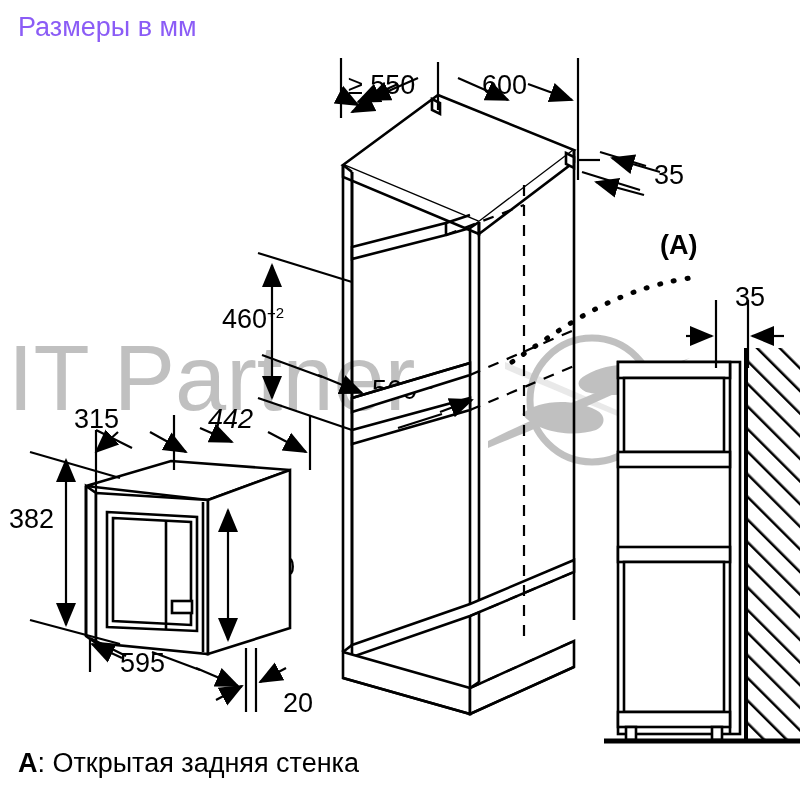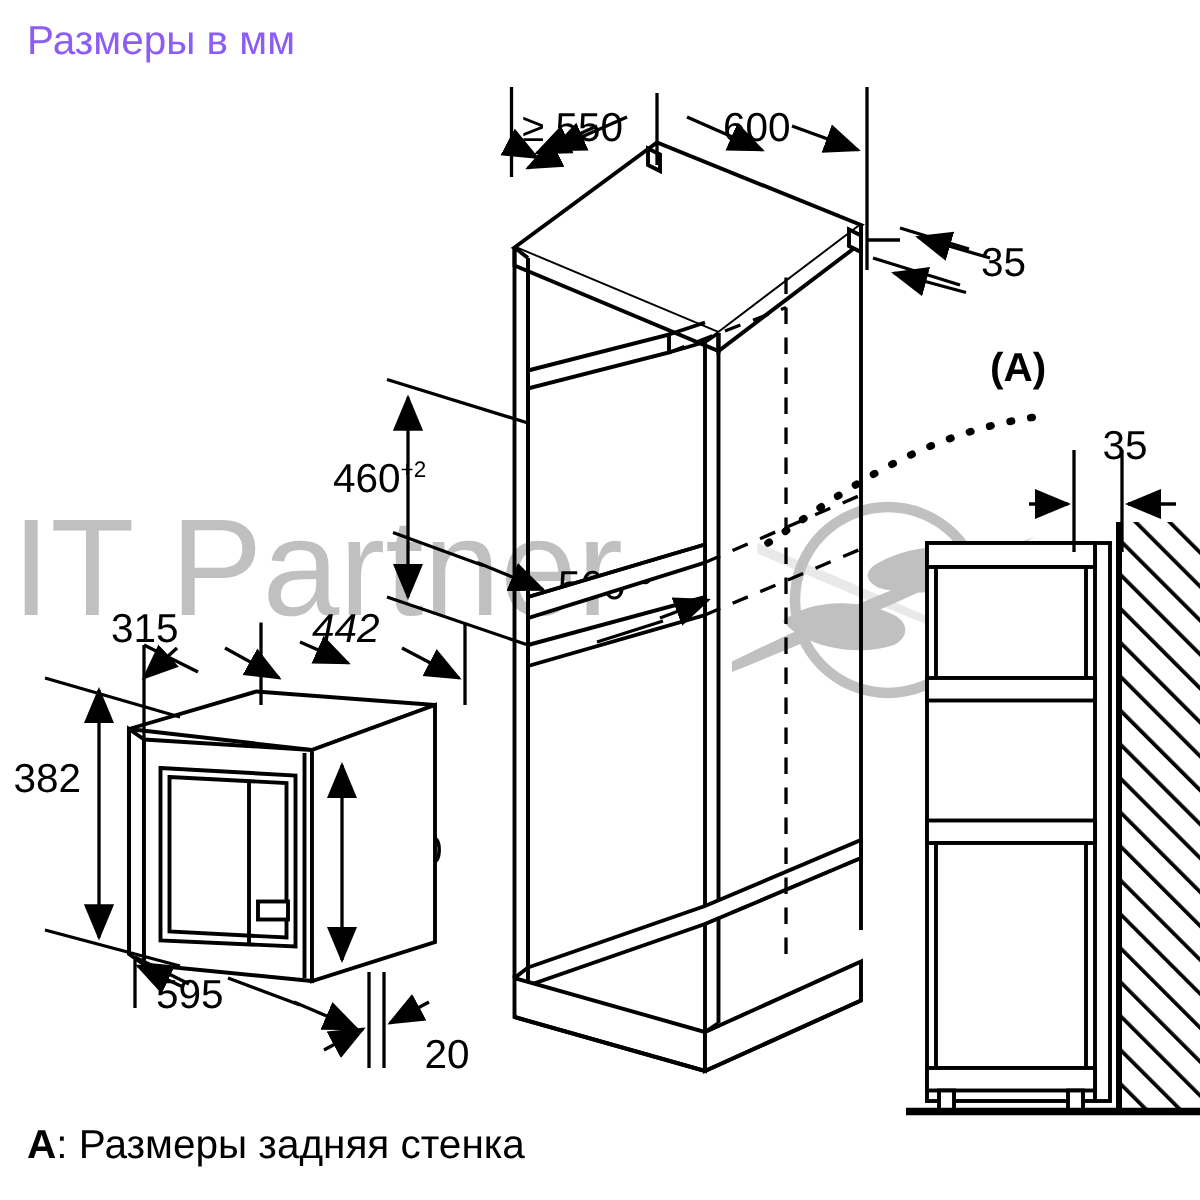--- a/index.html
+++ b/index.html
@@ -277,21 +277,21 @@
     </div>
 
     <div class="dim" style="left:74px; top:406px;">315</div>
 
     <div class="dim" style="left:208px; top:406px;font-style:italic;">442</div>
 
     <div class="dim" style="left:9px; top:506px;">382</div>
 
     <div class="dim" style="left:250px; top:554px;">350</div>
 
-    <div class="dim" style="left:104px; top:650px;text-align:right;">595</div>
+    <div class="dim" style="left:120px; top:650px;text-align:right;">595</div>
 
     <div class="dim" style="left:283px; top:690px;">20</div>
 
     <div class="caption">
-      <b>A</b><span>: Размеры задняя стенка</span>
+      <b>A</b><span>: Открытая задняя стенка</span>
     </div>
   </div>
 </div>
 
 </body></html>

